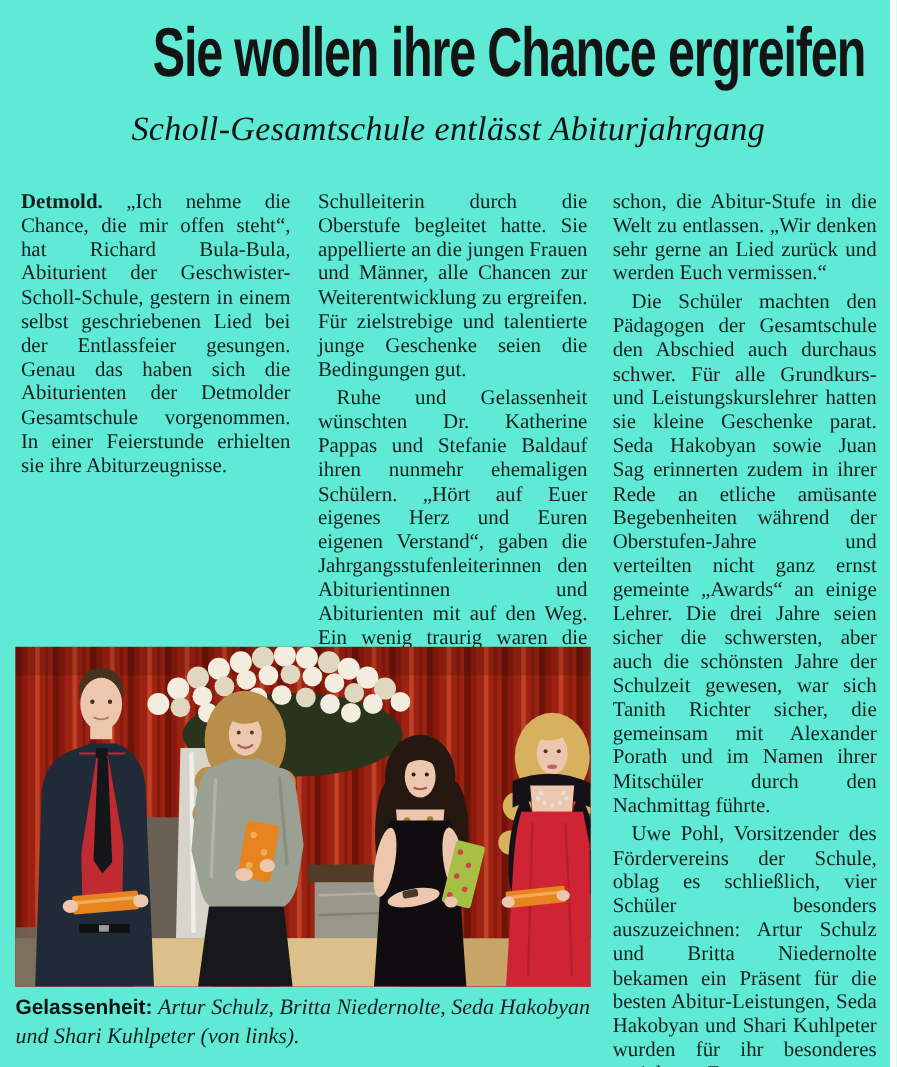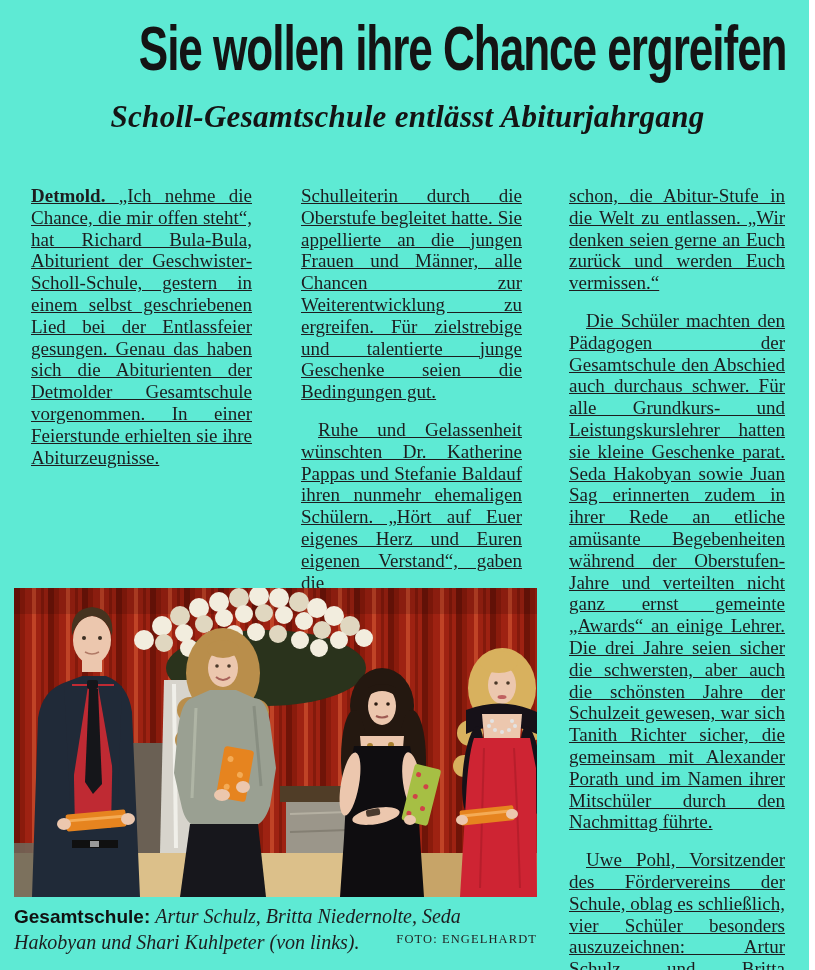--- a/index.html
+++ b/index.html
@@ -7,29 +7,29 @@
     position:relative; width:809px; height:970px; background:#5eead4;
     font-family:"Liberation Serif", serif; color:#1d1d1f; overflow:hidden;
   }
   
   .headline { position:absolute; top:12px; left:0; width:815px; margin:0;
     text-align:center; white-space:nowrap; }
   .headline-inner { display:inline-block; font-family:"Liberation Sans", sans-serif;
     font-weight:700; font-size:63px; letter-spacing:-1.5px; color:#141414;
     transform:scaleX(0.70); transform-origin:50% 50%; }
   .subheadline { position:absolute; top:99px; left:0; width:815px; margin:0;
-    text-align:center; font-weight:700; font-style:italic; font-size:31px;
+    text-align:center; font-weight:400; font-style:italic; font-size:31px;
     letter-spacing:0.3px; color:#141414; }
   
   .col { position:absolute; top:169px; font-size:19px; line-height:21.8px;
     text-align:justify; hyphens:auto; -webkit-hyphens:auto; color:#1d1d1f; }
   .col-1 { left:15px;  width:253px; }
   .col-2 { left:285px; width:253px; }
   .col-3 { left:553px; width:248px; }
-  .col p { margin:16px; position:relative;text-decoration:underline; }
+  .col p { margin:4px; position:relative; }
   .col p.indent { text-indent:17px; }
   .col .lead { font-weight:700; }
   .col .te { position:absolute; right:12px; bottom:0; }
   
   .photo { position:absolute; left:14px; top:588px; width:523px; height:309px;
     margin:0; overflow:hidden; background:#9e2212; }
   .photo svg { display:block; width:523px; height:309px; }
   
   .caption { position:absolute; left:14px; top:904px; width:523px;
     font-size:20px; line-height:24.5px; font-style:italic; color:#1d1d1f; }
@@ -48,21 +48,21 @@
   <h2 class="subheadline">Scholl-Gesamtschule entlässt Abiturjahrgang</h2>
 
   <div class="col col-1">
       <p class=""><b class="lead">Detmold. </b>„Ich nehme die Chance, die mir offen steht“, hat Richard Bula-Bula, Abiturient der Geschwister-Scholl-Schule, gestern in einem selbst geschriebenen Lied bei der Entlassfeier gesungen. Genau das haben sich die Abiturienten der Detmolder Gesamtschule vorgenommen. In einer Feierstunde erhielten sie ihre Abiturzeugnisse.</p>
     </div>
   <div class="col col-2">
       <p class="">Schulleiterin durch die Oberstufe begleitet hatte. Sie appellierte an die jungen Frauen und Männer, alle Chancen zur Weiterentwicklung zu ergreifen. Für zielstrebige und talentierte junge Geschenke seien die Bedingungen gut.</p>
       <p class="indent">Ruhe und Gelassenheit wünschten Dr. Katherine Pappas und Stefanie Baldauf ihren nunmehr ehemaligen Schülern. „Hört auf Euer eigenes Herz und Euren eigenen Verstand“, gaben die Jahrgangsstufenleiterinnen den Abiturientinnen und Abiturienten mit auf den Weg. Ein wenig traurig waren die beiden Lehrerinnen</p>
     </div>
   <div class="col col-3">
-      <p class="">schon, die Abitur-Stufe in die Welt zu entlassen. „Wir denken seien gerne an Euch zurück und werden Euch vermissen.“</p>
+      <p class="">schon, die Abitur-Stufe in die Welt zu entlassen. „Wir denken sehr gerne an Lied zurück und werden Euch vermissen.“</p>
       <p class="indent">Die Schüler machten den Pädagogen der Gesamtschule den Abschied auch durchaus schwer. Für alle Grundkurs- und Leistungskurslehrer hatten sie kleine Geschenke parat. Seda Hakobyan sowie Juan Sag erinnerten zudem in ihrer Rede an etliche amüsante Begebenheiten während der Oberstufen-Jahre und verteilten nicht ganz ernst gemeinte „Awards“ an einige Lehrer. Die drei Jahre seien sicher die schwersten, aber auch die schönsten Jahre der Schulzeit gewesen, war sich Tanith Richter sicher, die gemeinsam mit Alexander Porath und im Namen ihrer Mitschüler durch den Nachmittag führte.</p>
       <p class="indent">Uwe Pohl, Vorsitzender des Fördervereins der Schule, oblag es schließlich, vier Schüler besonders auszuzeichnen: Artur Schulz und Britta Niedernolte bekamen ein Präsent für die besten Abitur-Leistungen, Seda Hakobyan und Shari Kuhlpeter wurden für ihr besonderes soziales Engagement zum Wohl der Jahrgangsstufe geehrt.<span class="te">(te)</span></p>
     </div>
 
   <figure class="photo">
     <svg viewBox="0 0 523 309" preserveAspectRatio="none">
       <defs>
         <pattern id="curt" width="34" height="309" patternUnits="userSpaceOnUse">
           <rect x="0" y="0" width="34" height="309" fill="#9e2212"></rect>
           <rect x="0" y="0" width="6" height="309" fill="#6f1408"></rect>
@@ -247,17 +247,16 @@
           <rect x="446" y="220" width="54" height="15" rx="2" fill="#e6841f"></rect>
           <rect x="446" y="224" width="54" height="3" fill="#f4ab55"></rect>
         </g>
         <ellipse cx="448" cy="232" rx="6" ry="5" fill="#ecc7ae"></ellipse>
         <ellipse cx="498" cy="226" rx="6" ry="5" fill="#ecc7ae"></ellipse>
       </g>
     </svg>
   </figure>
 
   <figcaption class="caption">
-    <b class="caption-lead">Gesamtschule:</b><span class="caption-text">Artur Schulz, Britta Niedernolte, Seda Hakobyan und Shari Kuhlpeter (von links).</span>
-    <span class="photo-credit">FOTO: ENGELHARDT</span>
+    <b class="caption-lead">Gelassenheit:</b><span class="caption-text">Artur Schulz, Britta Niedernolte, Seda Hakobyan und Shari Kuhlpeter (von links).</span>
   </figcaption>
 
 </div>
 
 </body></html>

